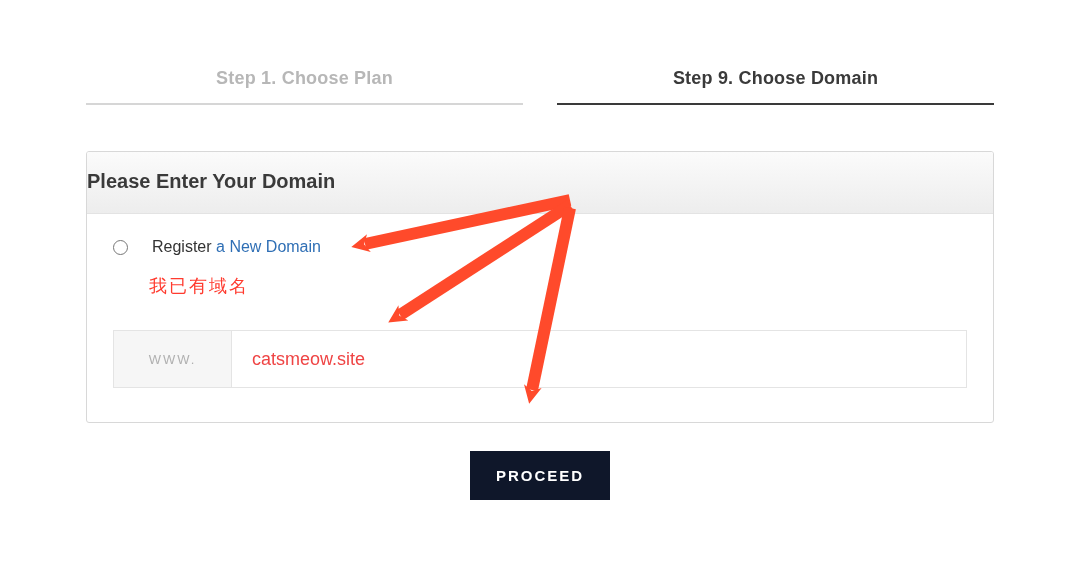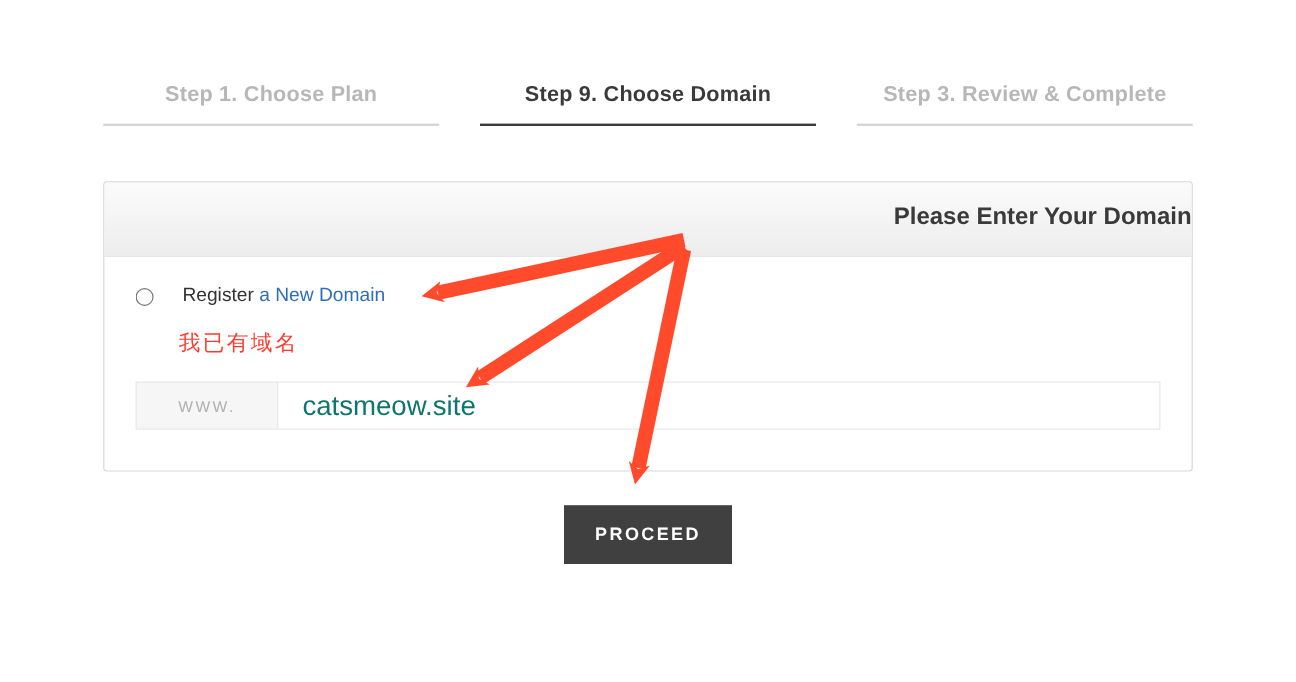--- a/index.html
+++ b/index.html
@@ -2,42 +2,41 @@
 <html><head>
 <meta charset="utf-8">
 <style>
   * { box-sizing: border-box; margin: 0; padding: 0; }
   html, body { width: 1080px; height: 568px; font-family: "Helvetica Neue", Arial, sans-serif; background: #fff; }
   .wrap { padding: 68px 86px 0 86px; }
   .steps { display: flex; gap: 34px; text-align: center; }
   .step { flex: 1; border-bottom: 2px solid #d6d6d6; padding-bottom: 14px; font-size: 18px; font-weight: 700; color: #b7b7b7; letter-spacing: .2px; }
   .step.active { color: #3a3a3a; border-bottom-color: #3a3a3a; }
   .panel { margin-top: 46px; border: 1px solid #d8d8d8; background: #fff; border-radius: 3px; overflow: hidden; }
-  .panel-header { text-align: right; font-weight: 700; color: #3a3a3a; font-size: 20px; padding: 18px 0 20px; border-bottom: 1px solid #e3e3e3;
+  .panel-header { text-align: left; font-weight: 700; color: #3a3a3a; font-size: 20px; padding: 18px 0 20px; border-bottom: 1px solid #e3e3e3;
     background: linear-gradient(#fbfbfb,#ededed); }
   .panel-body { padding: 22px 26px 34px 26px; }
   .radio-row { display: flex; align-items: center; gap: 24px; font-size: 16px; color: #333; margin-bottom: 8px; line-height: 1.4; }
   .radio-row input[type=radio] { width: 15px; height: 15px; accent-color: #2f6fb5; cursor:pointer; }
   .radio-row .link { color: #2f6fb5; }
   .chinese-note { color: #ff3b2f; font-size: 18px; margin-left: 36px; margin-top: 16px; margin-bottom: 14px; letter-spacing: 2px; }
-  .domain-input-row { display: flex; border: 1px solid #e4e4e4; height: 40px; margin-top: 20px; }
+  .domain-input-row { display: flex; border: 1px solid #e4e4e4; height: 58px; margin-top: 32px; }
   .domain-prefix { width: 118px; display:flex; align-items:center; justify-content:center; background:#f6f6f6; border-right:1px solid #e4e4e4; color:#b0b0b0; font-size:13px; letter-spacing:2px; }
-  .domain-field { flex:1; border:none; outline:none; padding:0 20px; font-size:23px; color:#0f766e; font-family: inherit; }
+  .domain-field { flex:1; border:none; outline:none; padding:0 20px; font-size:18px; color:#ef4444; font-family: inherit; }
   .proceed-wrap { text-align:center; margin-top:28px; }
-  .proceed-btn { display:inline-block; background:#404040; color:#fff; font-weight:700; letter-spacing:2px; font-size:15px; padding:16px 26px; border:none; cursor:pointer; }
+  .proceed-btn { display:inline-block; background:#0f172a; color:#fff; font-weight:700; letter-spacing:2px; font-size:15px; padding:16px 26px; border:none; cursor:pointer; }
   .annot { position:absolute; top:0; left:0; pointer-events:none; }
 </style>
 </head>
 <body>
 
 <div class="wrap">
   <div class="steps">
     <div class="step">Step 1. Choose Plan</div>
     <div class="step active">Step 9. Choose Domain</div>
-    <div class="step">Step 3. Review &amp; Complete</div>
   </div>
 
   <div class="panel">
     <div class="panel-header">Please Enter Your Domain</div>
     <div class="panel-body">
       <label class="radio-row">
         <input type="radio" name="domopt" style="">
         <span>
           <span>Register </span><span class="link">a New Domain</span>
         </span>

